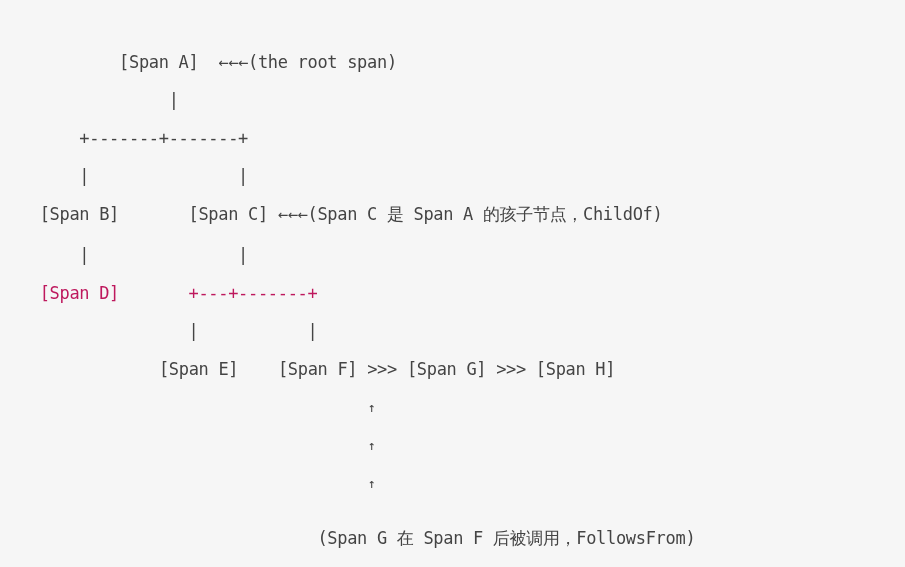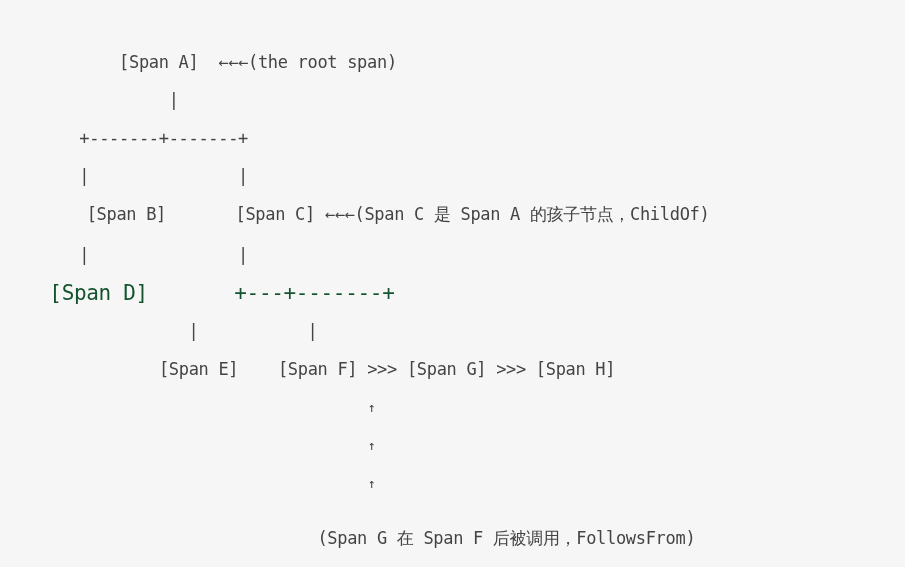--- a/index.html
+++ b/index.html
@@ -55,25 +55,25 @@
 <div id="ascii-canvas" style="background: rgb(246, 246, 246);">
 
   <div class="ascii-line l1" style="color: rgb(68, 68, 68); font-size: 17px; letter-spacing: -0.315px;">            [Span A]  ←←←(the root span)</div>
 
   <div class="ascii-line l2" style="color: rgb(68, 68, 68); font-size: 17px; letter-spacing: -0.315px;">                 |</div>
 
   <div class="ascii-line l3" style="color: rgb(68, 68, 68); font-size: 17px; letter-spacing: -0.315px;">        +-------+-------+</div>
 
   <div class="ascii-line l4" style="color: rgb(68, 68, 68); font-size: 17px; letter-spacing: -0.315px;">        |               |</div>
 
-  <div class="ascii-line l5" style="color: rgb(68, 68, 68); font-size: 17px; letter-spacing: -0.315px; padding-left: 47px;">    [Span B]       [Span C] ←←←(Span C 是 Span A 的孩子节点，ChildOf)</div>
+  <div class="ascii-line l5" style="color: rgb(68, 68, 68); font-size: 17px; letter-spacing: -0.315px;">    [Span B]       [Span C] ←←←(Span C 是 Span A 的孩子节点，ChildOf)</div>
 
   <div class="ascii-line l6" style="color: rgb(68, 68, 68); font-size: 17px; letter-spacing: -0.315px;">        |               |</div>
 
-  <div class="ascii-line l7" style="color: #14532d; font-size: 21px; letter-spacing: -0.315px;">    [Span D]       +---+-------+</div>
+  <div class="ascii-line l7" style="color: #be185d; font-size: 17px; letter-spacing: -0.315px;">    [Span D]       +---+-------+</div>
 
   <div class="ascii-line l8" style="color: rgb(68, 68, 68); font-size: 17px; letter-spacing: -0.315px;">                   |           |</div>
 
   <div class="ascii-line l9" style="color: rgb(68, 68, 68); font-size: 17px; letter-spacing: -0.315px; padding-left: 20px;">              [Span E]    [Span F] &gt;&gt;&gt; [Span G] &gt;&gt;&gt; [Span H]</div>
 
   <div class="ascii-line l10 up-arrow-row" style="color: rgb(68, 68, 68); font-size: 13px; letter-spacing: -0.315px;">                                                 ↑</div>
 
   <div class="ascii-line l11 up-arrow-row" style="color: rgb(68, 68, 68); font-size: 13px; letter-spacing: -0.315px;">                                                 ↑</div>
 
   <div class="ascii-line l12 up-arrow-row" style="color: rgb(68, 68, 68); font-size: 13px; letter-spacing: -0.315px;">                                                 ↑</div>

